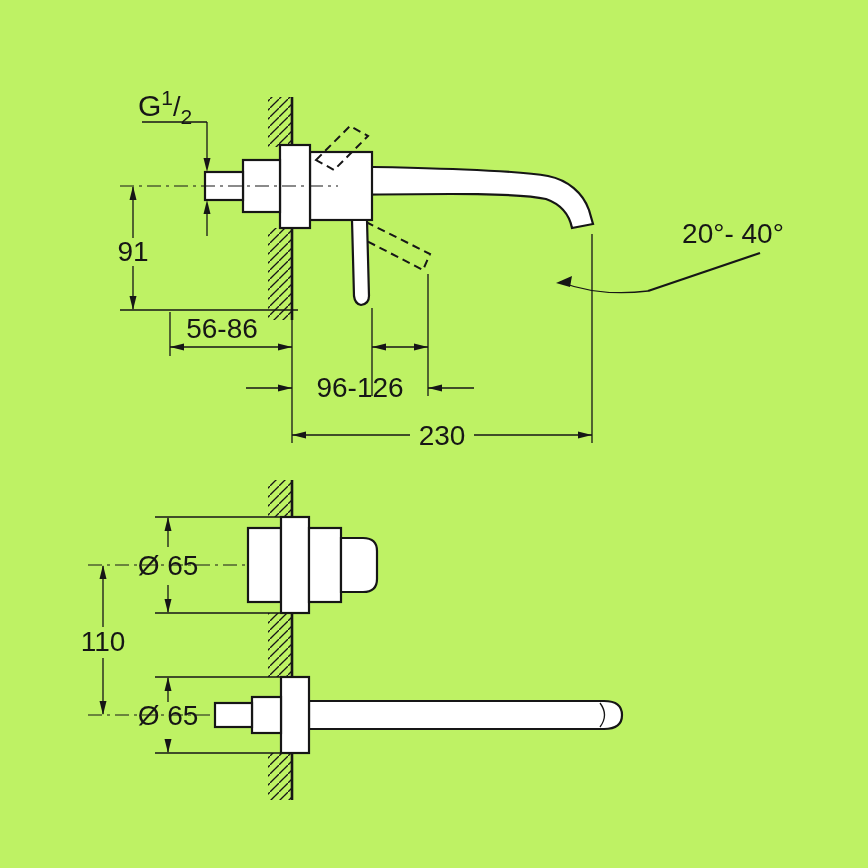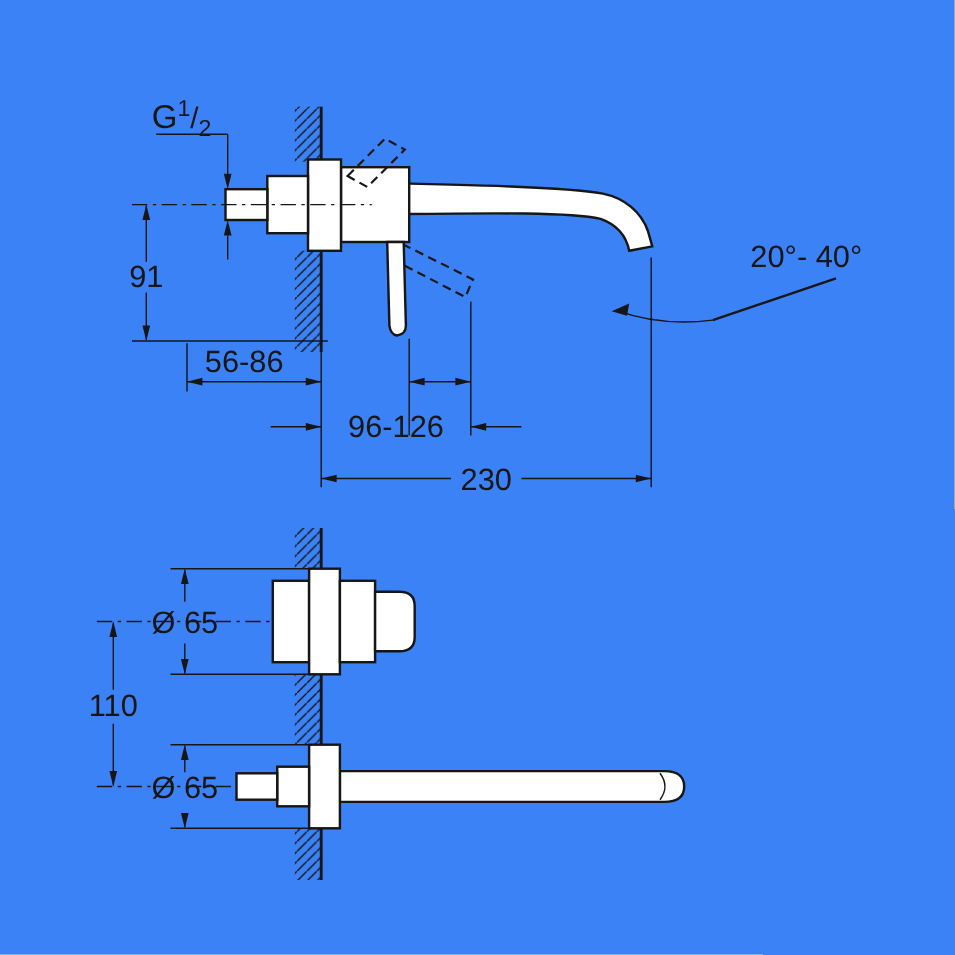--- a/index.html
+++ b/index.html
@@ -1,16 +1,16 @@
 <!DOCTYPE html>
 <html><head>
 <meta charset="utf-8">
 <style>
   html,body{margin:0;padding:0;background:#ffffff;}
-  .canvas{width:868px;height:868px;background:#3b82f6;position:relative;overflow:hidden;}
+  .canvas{width:868px;height:868px;background:#bef264;position:relative;overflow:hidden;}
   svg{display:block;}
   svg text{font-family:"Liberation Sans",sans-serif;fill:#161616;}
   .t28{font-size:28px;}
   .t30{font-size:30px;}
   .sup{font-size:21px;}
   .slash{font-size:27px;}
   .obj{fill:#ffffff;stroke:#161616;stroke-width:2.2;}
   .objn{fill:none;stroke:#161616;stroke-width:2.2;}
   .thick{fill:none;stroke:#161616;stroke-width:2.6;}
   .thin{fill:none;stroke:#161616;stroke-width:1.3;}

